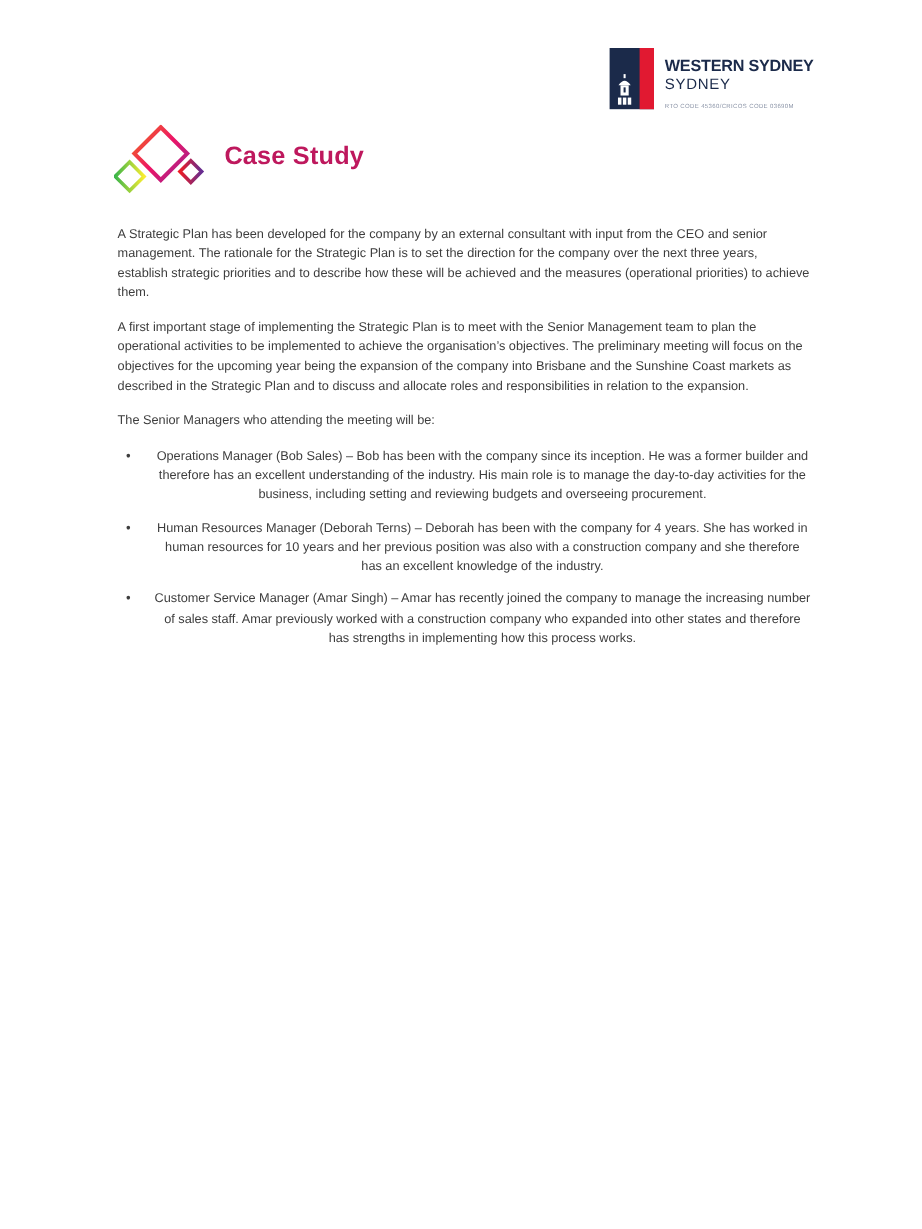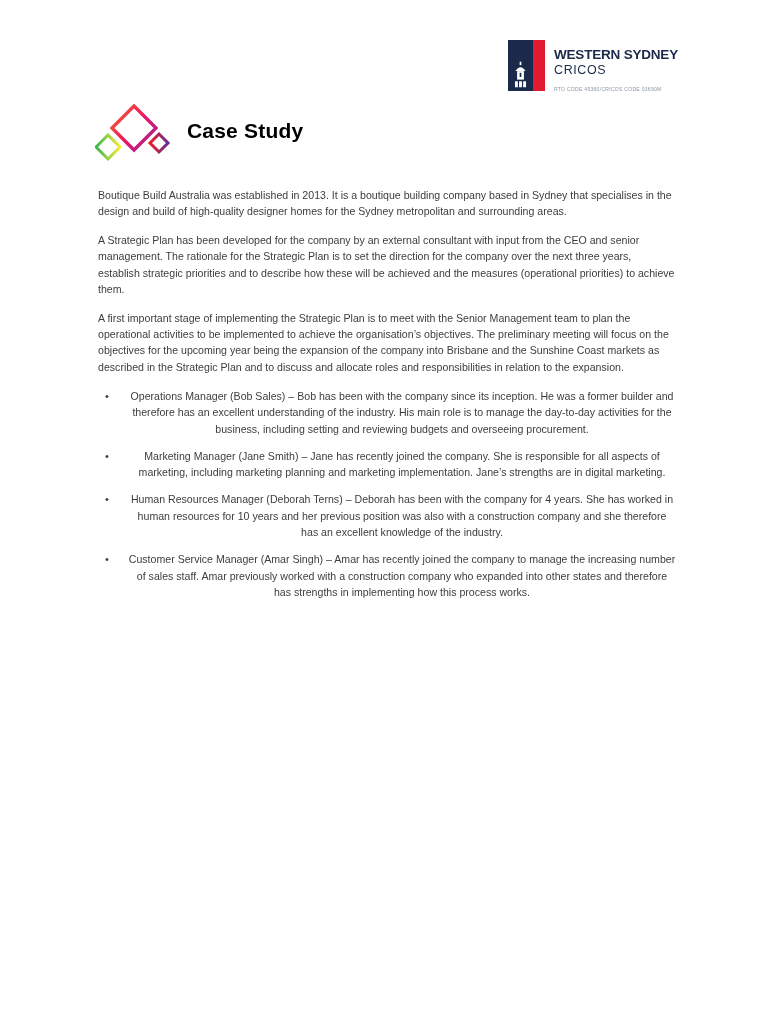--- a/index.html
+++ b/index.html
@@ -41,21 +41,21 @@
     font-size: 5px; color: #8a93a6; letter-spacing: 0.3px;
   }
 
   
   .title-row {
     position: absolute; top: 104px; left: 95px;
     display: flex; align-items: center;
   }
   .title-row svg { display: block; }
   .doc-title {
-    font-size: 21px; font-weight: bold; color: #000000;
+    font-size: 21px; font-weight: bold; color: #be185d;
     margin-left: 14px; margin-top: -4px;
     letter-spacing: 0.2px;
   }
 
   
   .content {
     position: absolute; top: 187px; left: 98px;
     width: 578px;
     font-size: 10.6px; line-height: 16.3px;
     color: #3d3d3d;
@@ -94,21 +94,21 @@
         <rect x="6" y="11" width="8" height="10" fill="#ffffff"></rect>
         <rect x="9" y="13" width="2" height="5" fill="#1b2a4a"></rect>
         <rect x="3.5" y="23" width="3.4" height="7" fill="#ffffff"></rect>
         <rect x="8.3" y="23" width="3.4" height="7" fill="#ffffff"></rect>
         <rect x="13.1" y="23" width="3.4" height="7" fill="#ffffff"></rect>
       </svg>
       <div class="red-stripe"></div>
     </div>
     <div class="logo-text">
       <div class="logo-name1">WESTERN SYDNEY</div>
-      <div class="logo-name2">CRICOS</div>
+      <div class="logo-name2">SYDNEY</div>
       <div class="logo-codes">RTO CODE 45360/CRICOS CODE 03690M</div>
     </div>
   </div>
 
   <div class="title-row">
     <svg width="78" height="58" viewBox="0 0 78 58">
       <defs>
         <linearGradient id="g1" x1="0%" y1="10%" x2="100%" y2="90%">
           <stop offset="0%" stop-color="#f26522"></stop>
           <stop offset="50%" stop-color="#ed1566"></stop>
@@ -124,26 +124,25 @@
         </linearGradient>
       </defs>
       <polygon points="39,2 61,24 39,46 17,24" fill="none" stroke="url(#g1)" stroke-width="3.4"></polygon>
       <polygon points="13,31 25,43 13,55 1,43" fill="none" stroke="url(#g2)" stroke-width="3"></polygon>
       <polygon points="64,30 73,39 64,48 55,39" fill="none" stroke="url(#g3)" stroke-width="3"></polygon>
     </svg>
     <h1 class="doc-title">Case Study</h1>
   </div>
 
   <div class="content">
-    <p>Boutique Build Australia was established in 2013. It is a boutique building company based in Sydney that specialises in the design and build of high-quality designer homes for the Sydney metropolitan and surrounding areas.</p>
     <p>A Strategic Plan has been developed for the company by an external consultant with input from the CEO and senior management. The rationale for the Strategic Plan is to set the direction for the company over the next three years, establish strategic priorities and to describe how these will be achieved and the measures (operational priorities) to achieve them.</p>
     <p>A first important stage of implementing the Strategic Plan is to meet with the Senior Management team to plan the operational activities to be implemented to achieve the organisation’s objectives. The preliminary meeting will focus on the objectives for the upcoming year being the expansion of the company into Brisbane and the Sunshine Coast markets as described in the Strategic Plan and to discuss and allocate roles and responsibilities in relation to the expansion.</p>
+    <p>The Senior Managers who attending the meeting will be:</p>
     <ul class="managers">
       <li>Operations Manager (Bob Sales) – Bob has been with the company since its inception. He was a former builder and therefore has an excellent understanding of the industry. His main role is to manage the day-to-day activities for the business, including setting and reviewing budgets and overseeing procurement.</li>
-      <li>Marketing Manager (Jane Smith) – Jane has recently joined the company. She is responsible for all aspects of marketing, including marketing planning and marketing implementation. Jane’s strengths are in digital marketing.</li>
       <li>Human Resources Manager (Deborah Terns) – Deborah has been with the company for 4 years. She has worked in human resources for 10 years and her previous position was also with a construction company and she therefore has an excellent knowledge of the industry.</li>
       <li>Customer Service Manager (Amar Singh) – Amar has recently joined the company to manage the increasing number of sales staff. Amar previously worked with a construction company who expanded into other states and therefore has strengths in implementing how this process works.</li>
     </ul>
   </div>
 
   <div class="page-footer">Sales</div>
 
 </div>
 
 </body></html>

